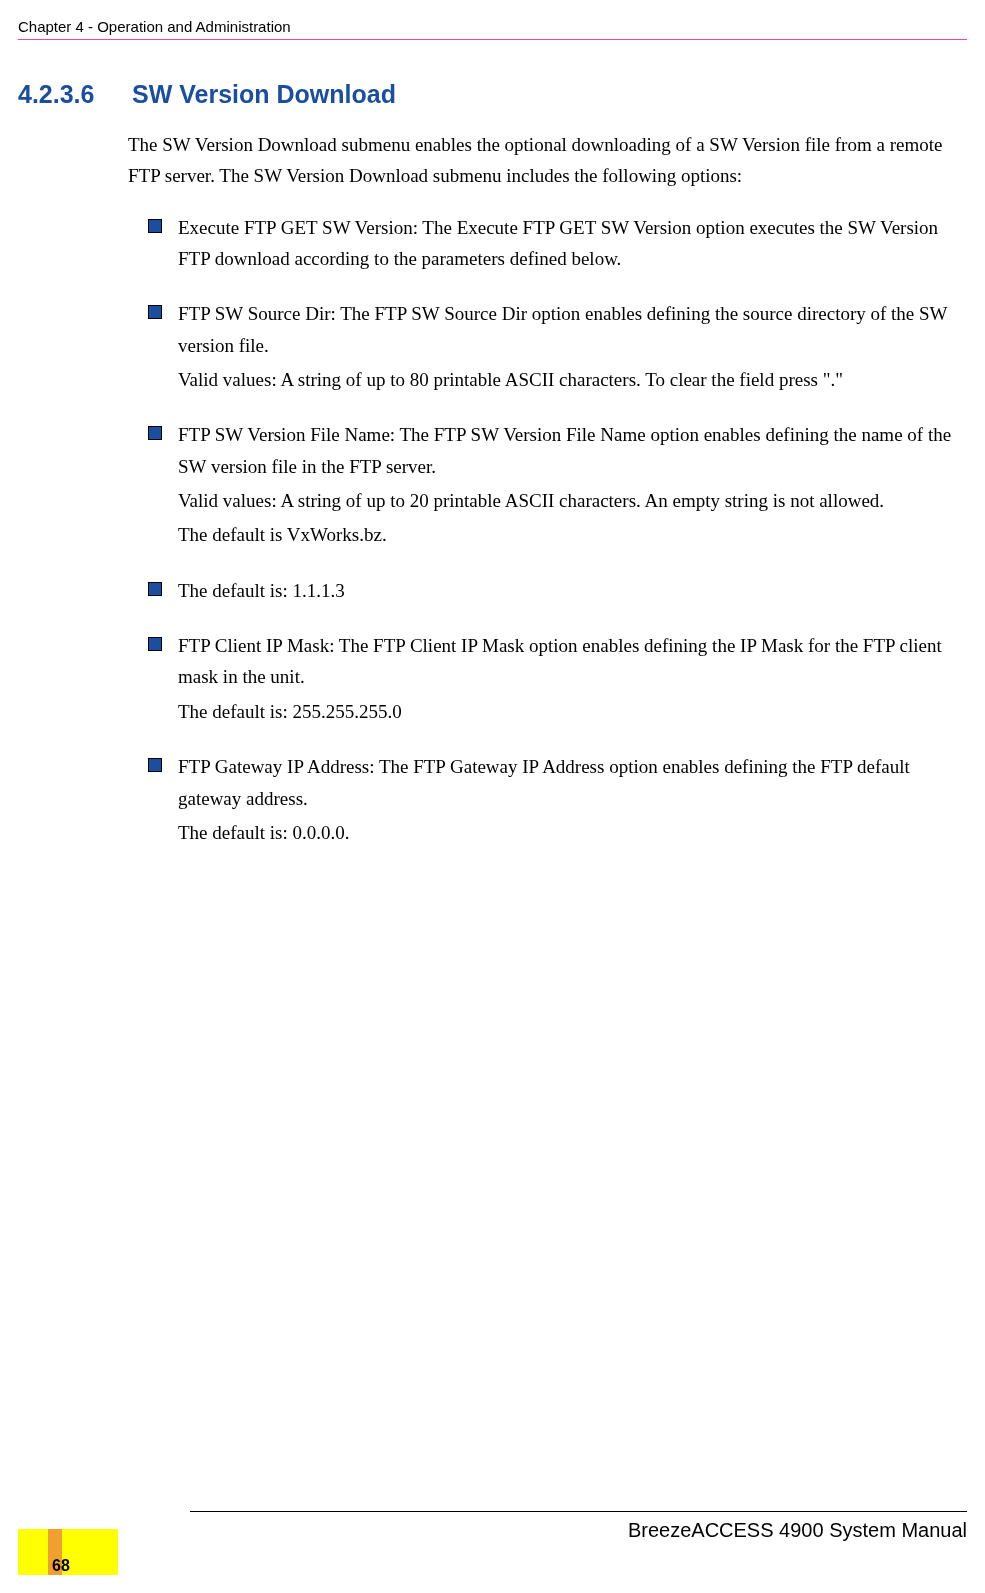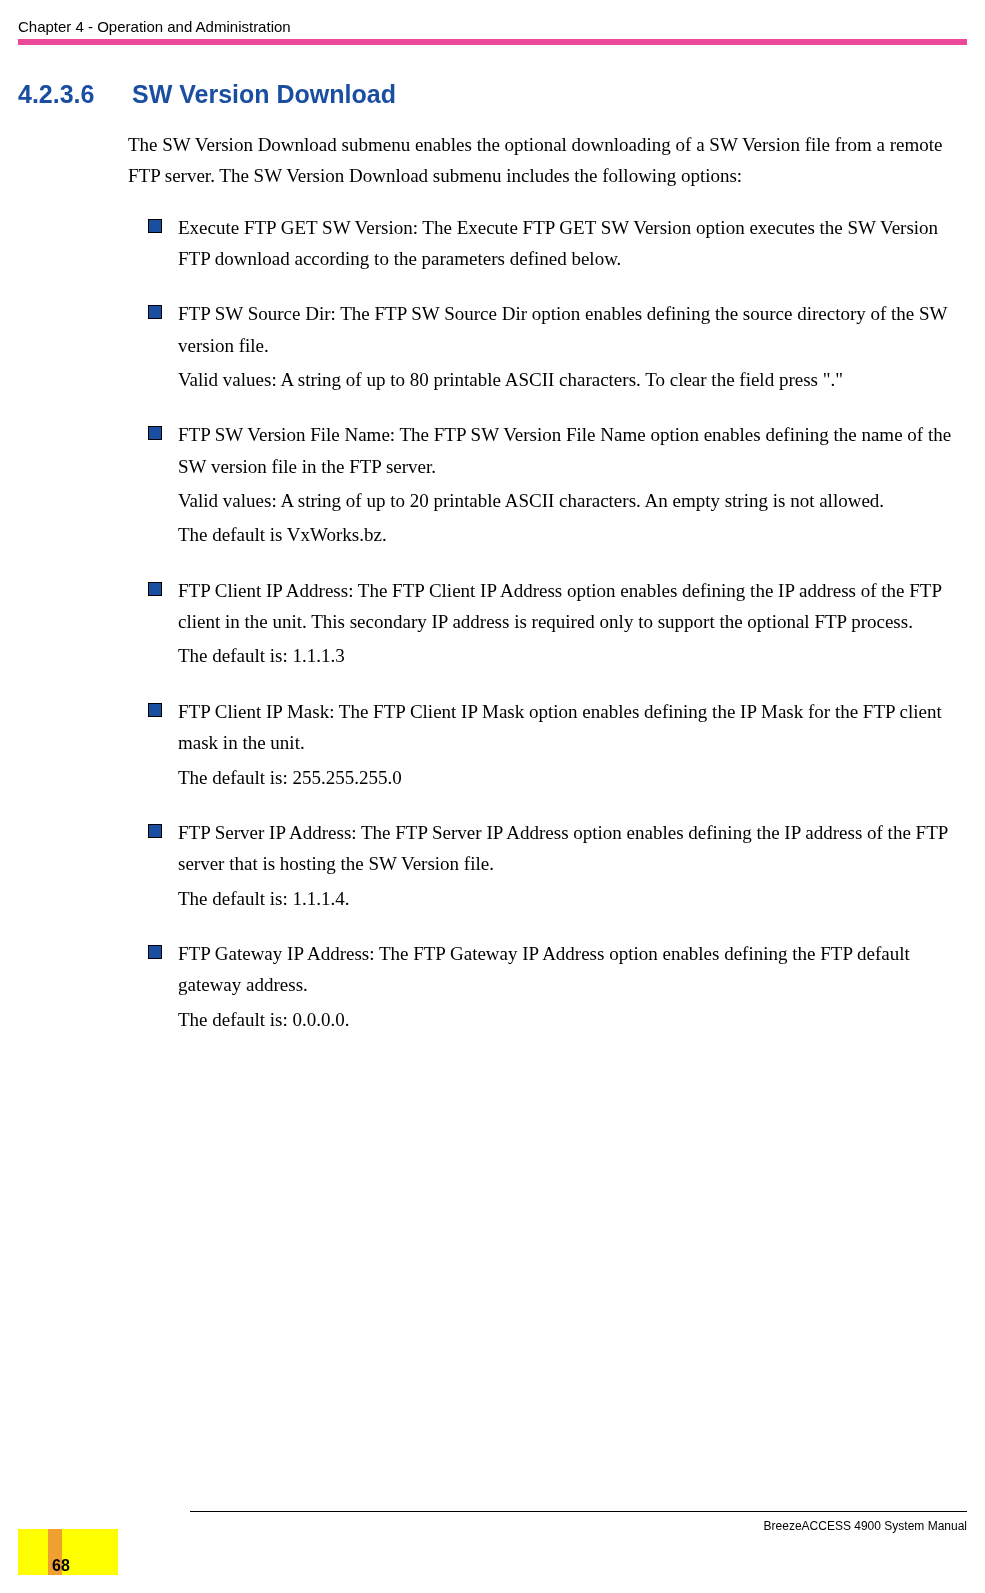--- a/index.html
+++ b/index.html
@@ -11,21 +11,21 @@
     position: relative;
     color: #000;
   }
   .header {
     position: absolute;
     top: 18px;
     left: 18px;
     right: 18px;
     font-family: Arial, Helvetica, sans-serif;
     font-size: 15px;
-    border-bottom: 6px solid #ec4899;
+    border-bottom: 1px solid #ec4899;
     padding-bottom: 4px;
   }
   .content {
     position: absolute;
     top: 80px;
     left: 18px;
     right: 18px;
   }
   .section-number {
     display: inline-block;
@@ -86,21 +86,21 @@
     top: 0;
     left: 190px;
     right: 0;
     border-top: 1px solid #000;
   }
   .footer-text {
     position: absolute;
     top: 8px;
     right: 0;
     font-family: Arial, Helvetica, sans-serif;
-    font-size: 12px;
+    font-size: 20px;
   }
   .page-num-box {
     position: absolute;
     left: 52px;
     bottom: -4px;
     width: 60px;
     font-family: Arial, Helvetica, sans-serif;
     font-size: 16px;
     font-weight: bold;
   }
@@ -148,32 +148,26 @@
       <p class="para">Valid values: A string of up to 80 printable ASCII characters. To clear the field press "."</p>
     </li>
     <li>
       <span class="bullet-box"></span>
       <span><span class="bold">FTP SW Version File Name:</span><span> The FTP SW Version File Name option enables defining the name of the SW version file in the FTP server.</span></span>
       <p class="para">Valid values: A string of up to 20 printable ASCII characters. An empty string is not allowed.</p>
       <p class="para">The default is VxWorks.bz.</p>
     </li>
     <li>
       <span class="bullet-box"></span>
-      <span><span class="bold">FTP Client IP Address:</span><span> The FTP Client IP Address option enables defining the IP address of the FTP client in the unit. This secondary IP address is required only to support the optional FTP process.</span></span>
       <p class="para">The default is: 1.1.1.3</p>
     </li>
     <li>
       <span class="bullet-box"></span>
       <span><span class="bold">FTP Client IP Mask</span><span>: The FTP Client IP Mask option enables defining the IP Mask for the FTP client mask in the unit.</span></span>
       <p class="para">The default is: 255.255.255.0</p>
-    </li>
-    <li>
-      <span class="bullet-box"></span>
-      <span><span class="bold">FTP Server IP Address:</span><span> The FTP Server IP Address option enables defining the IP address of the FTP server that is hosting the SW Version file.</span></span>
-      <p class="para">The default is: 1.1.1.4.</p>
     </li>
     <li>
       <span class="bullet-box"></span>
       <span><span class="bold">FTP Gateway IP Address</span><span>: The FTP Gateway IP Address option enables defining the FTP default gateway address.</span></span>
       <p class="para">The default is: 0.0.0.0.</p>
     </li>
   </ul>
 </div>
 
 <div class="footer">

